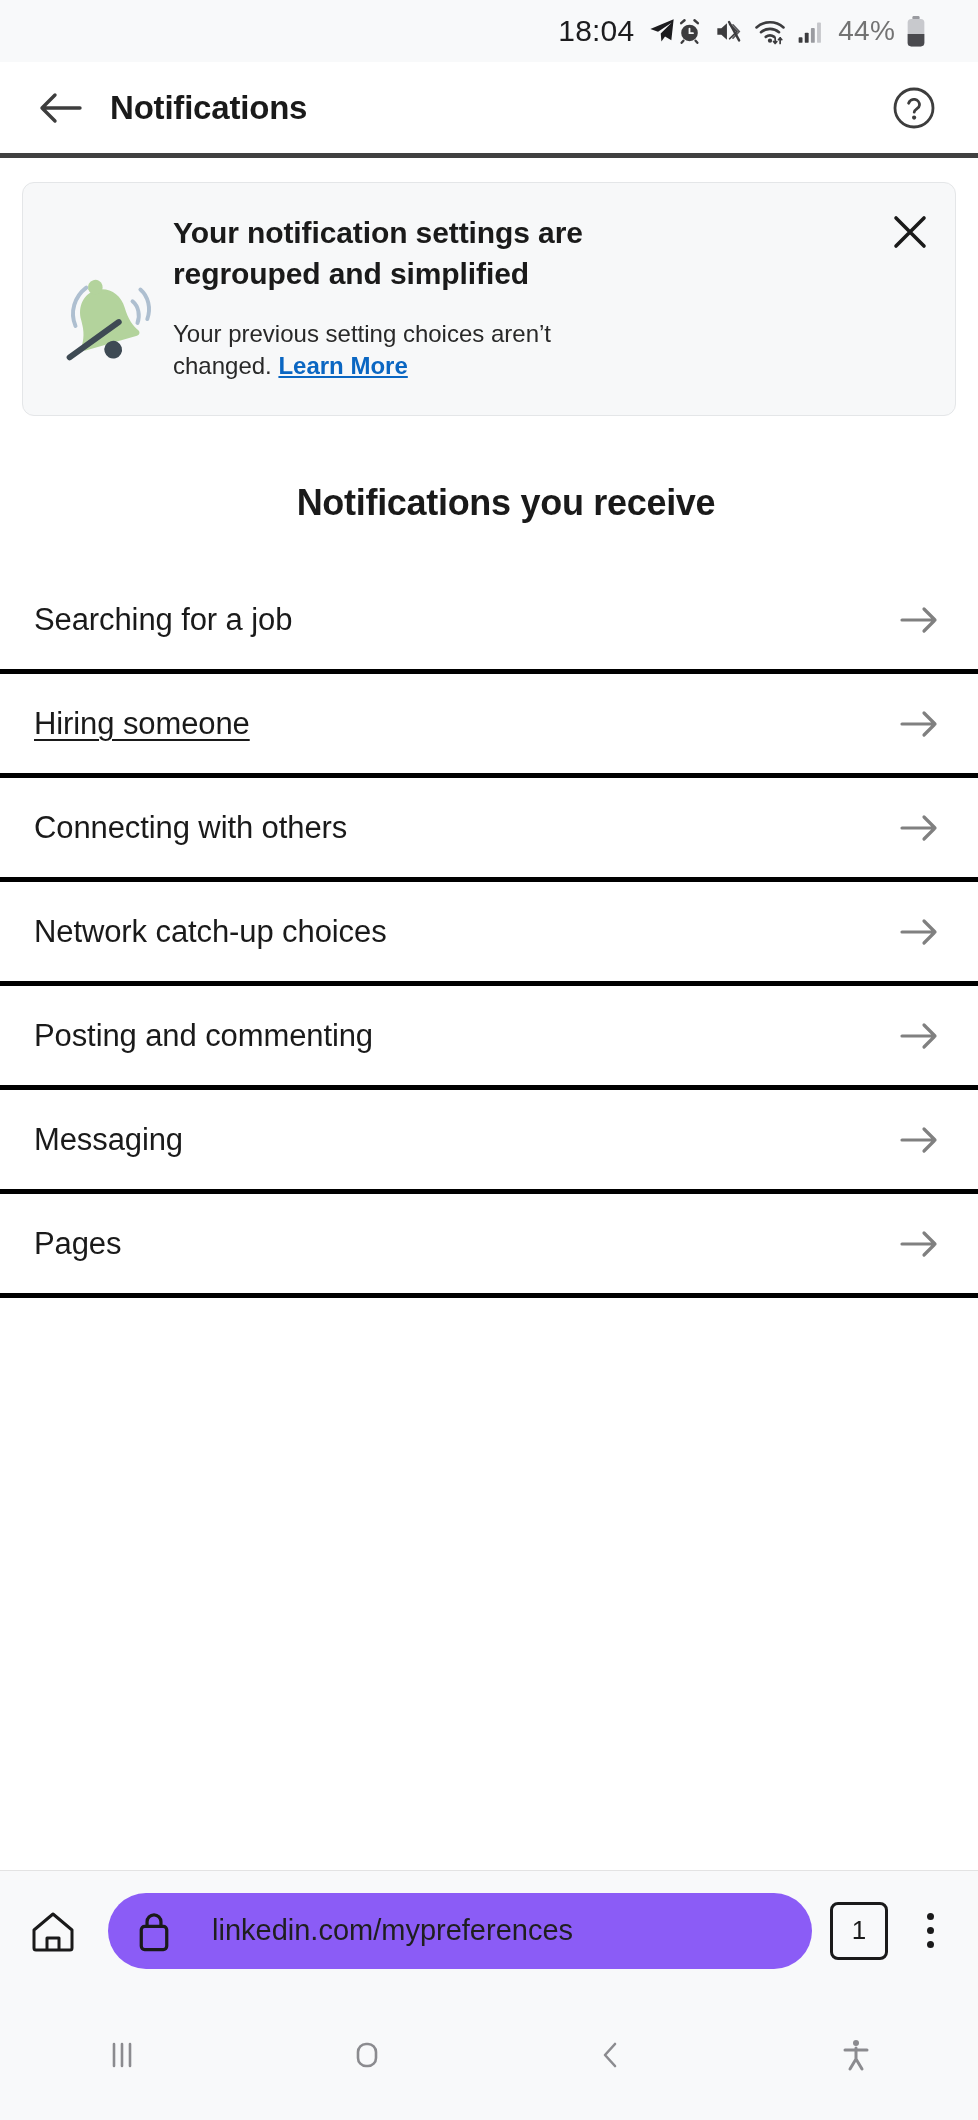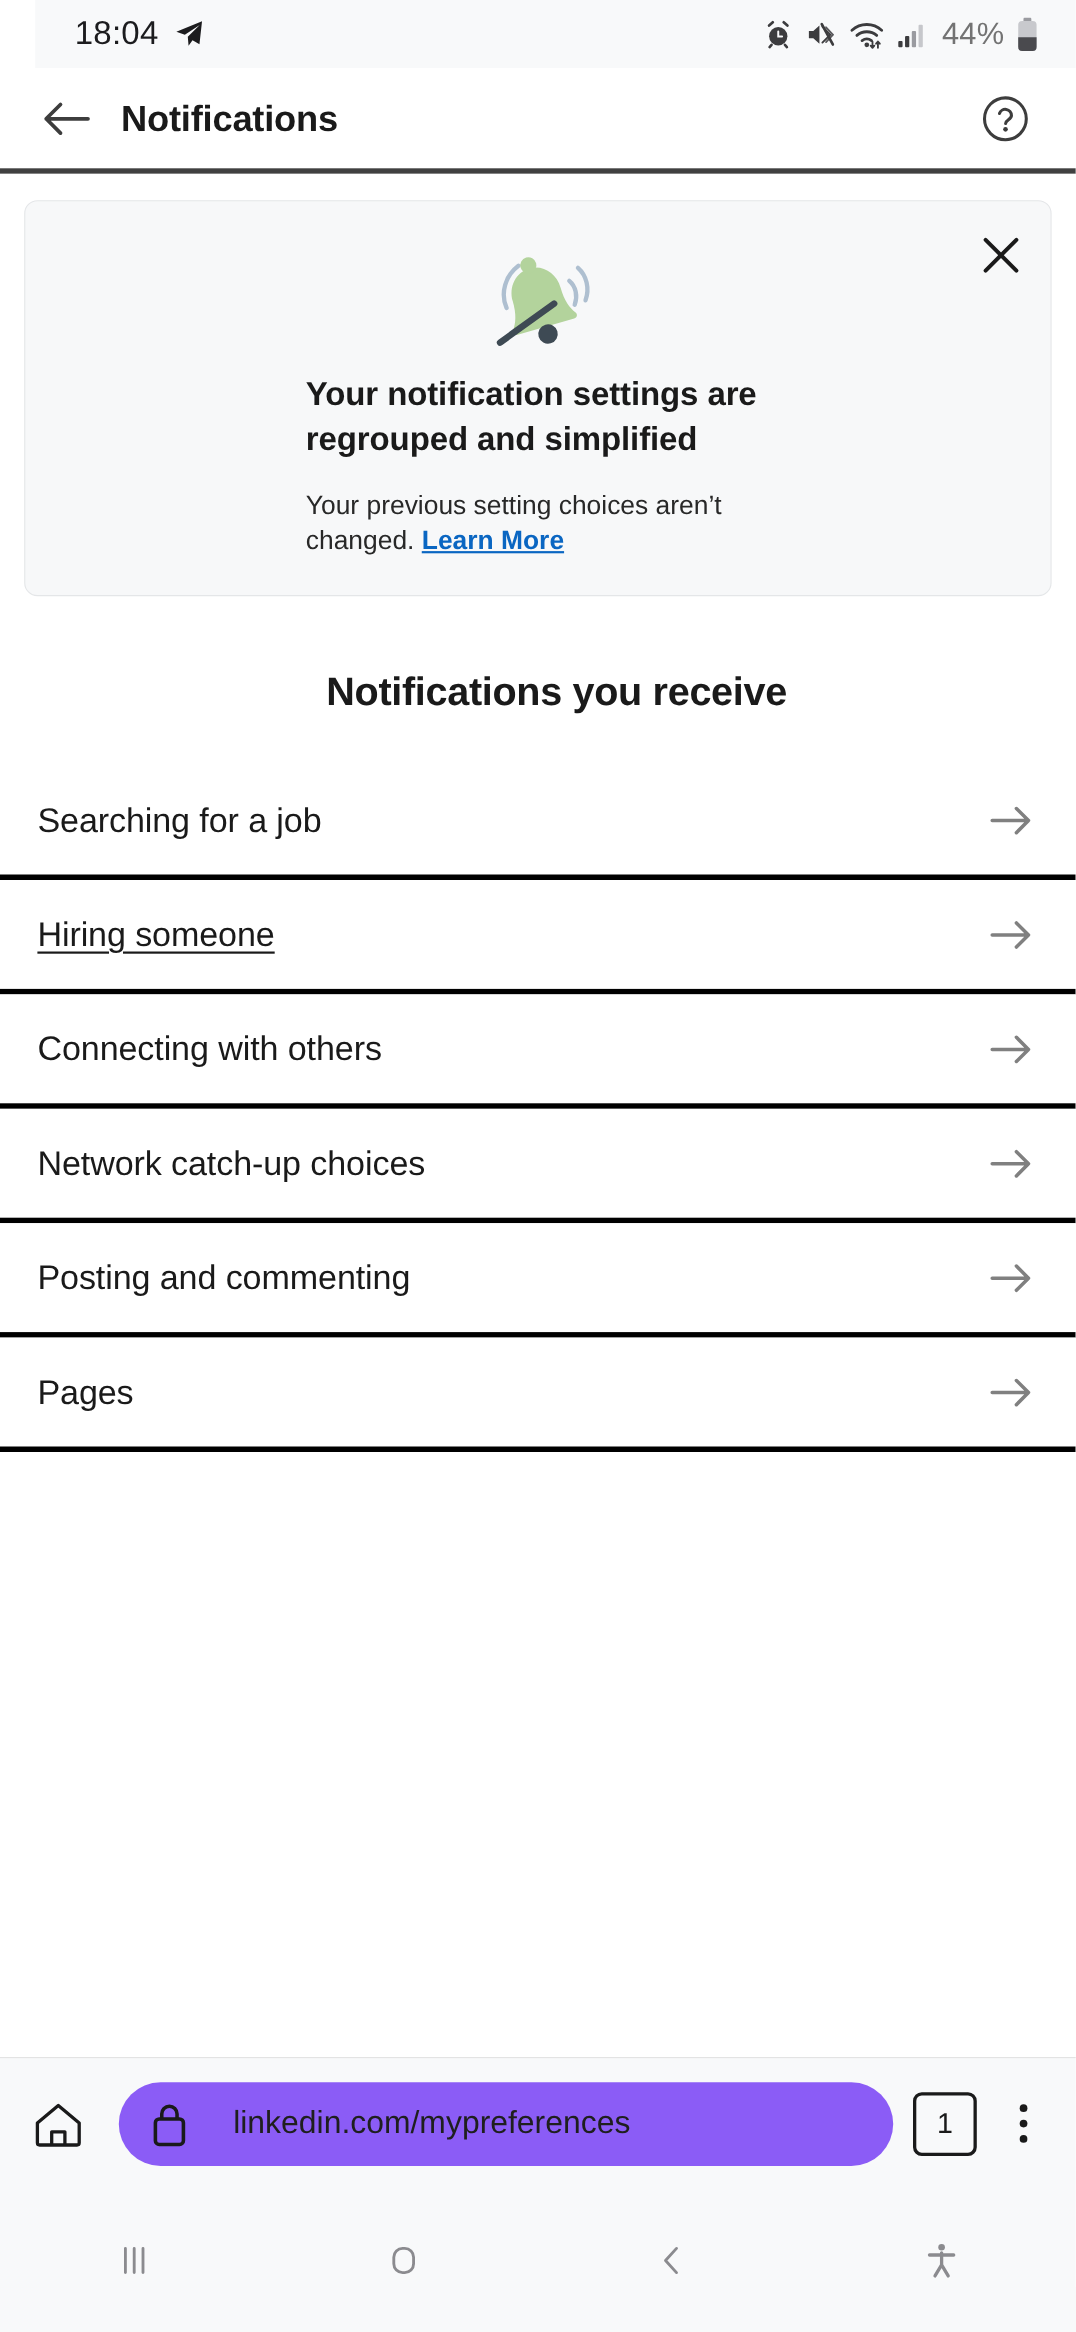--- a/index.html
+++ b/index.html
@@ -17,23 +17,22 @@
     flex-direction:column;
   }
 
   
   .statusbar {
     height:62px;
     flex:0 0 62px;
     background:#f8f9fa;
     display:flex;
     align-items:center;
-    justify-content:space-between;
-    padding:0 34px 0 36px;
-    margin-left:32px;
+    justify-content:flex-end;
+    padding:0 52px 0 36px;
   }
   .sb-left { display:flex; align-items:center; gap:14px; }
   .sb-time {
     font-size:30px;
     color:#1c1c1e;
     letter-spacing:0.2px;
     font-weight:400;
   }
   .sb-right { display:flex; align-items:center; gap:11px; }
   .sb-pct {
@@ -73,25 +72,24 @@
     position:relative;
   }
 
   
   .infocard {
     margin:24px 22px 0 22px;
     border:1px solid #e4e6e8;
     border-radius:12px;
     background:#f7f8f9;
     display:flex;
-    align-items:center;
+    align-items:flex-end;
     padding:26px 18px 34px 20px;
     position:relative;
     min-height:202px;
-    flex-direction:column;
   }
   .bell-wrap {
     flex:0 0 124px;
     display:flex;
     align-items:center;
     justify-content:center;
     padding-top:8px;
   }
   .card-text { flex:1 1 auto; padding-left:6px; padding-top:4px; }
   .card-title {
@@ -354,20 +352,28 @@
       </div>
       <div class="list-row">
         <span class="row-label">Posting and commenting</span>
         <span class="row-arrow">
           <svg width="38" height="30" viewBox="0 0 38 30">
               <path d="M2 15h33M24 4l11 11-11 11" stroke="#808080" stroke-width="3.2" fill="none" stroke-linecap="round" stroke-linejoin="round"></path>
             </svg>
         </span>
       </div>
       <div class="list-row">
+        <span class="row-label">Messaging</span>
+        <span class="row-arrow">
+          <svg width="38" height="30" viewBox="0 0 38 30">
+              <path d="M2 15h33M24 4l11 11-11 11" stroke="#808080" stroke-width="3.2" fill="none" stroke-linecap="round" stroke-linejoin="round"></path>
+            </svg>
+        </span>
+      </div>
+      <div class="list-row">
         <span class="row-label">Pages</span>
         <span class="row-arrow">
           <svg width="38" height="30" viewBox="0 0 38 30">
               <path d="M2 15h33M24 4l11 11-11 11" stroke="#808080" stroke-width="3.2" fill="none" stroke-linecap="round" stroke-linejoin="round"></path>
             </svg>
         </span>
       </div>
     </div>
   </div>
 

